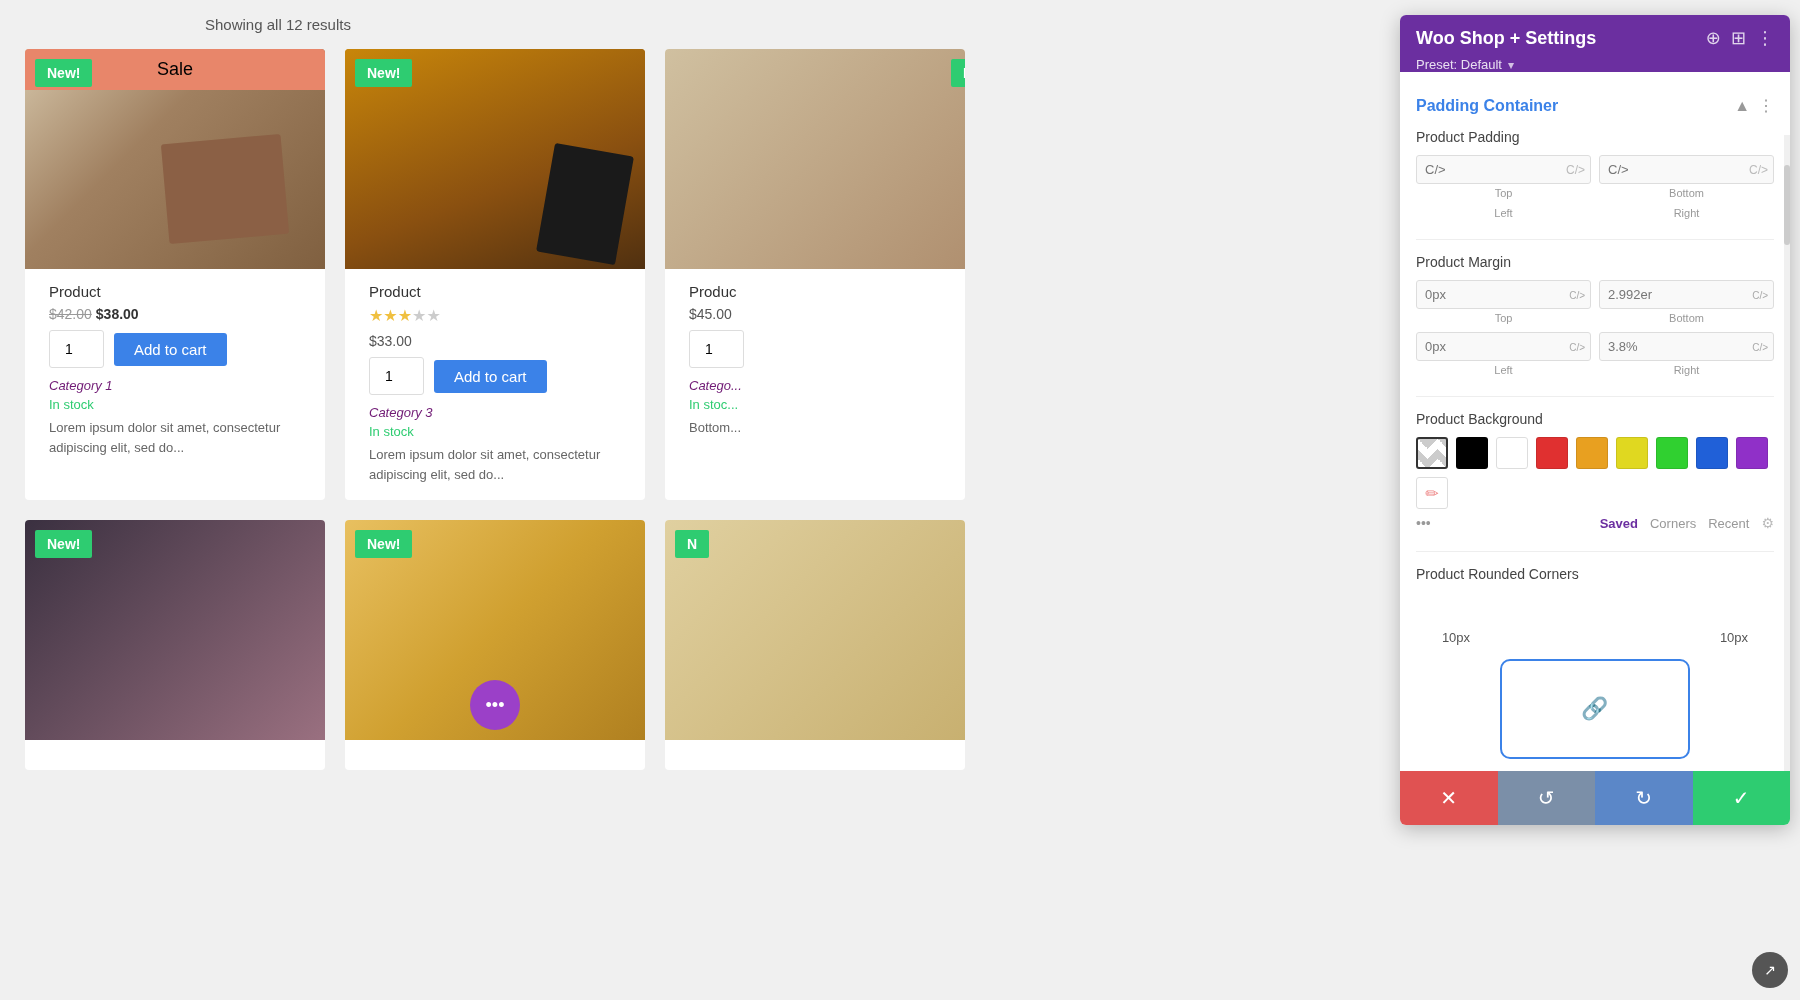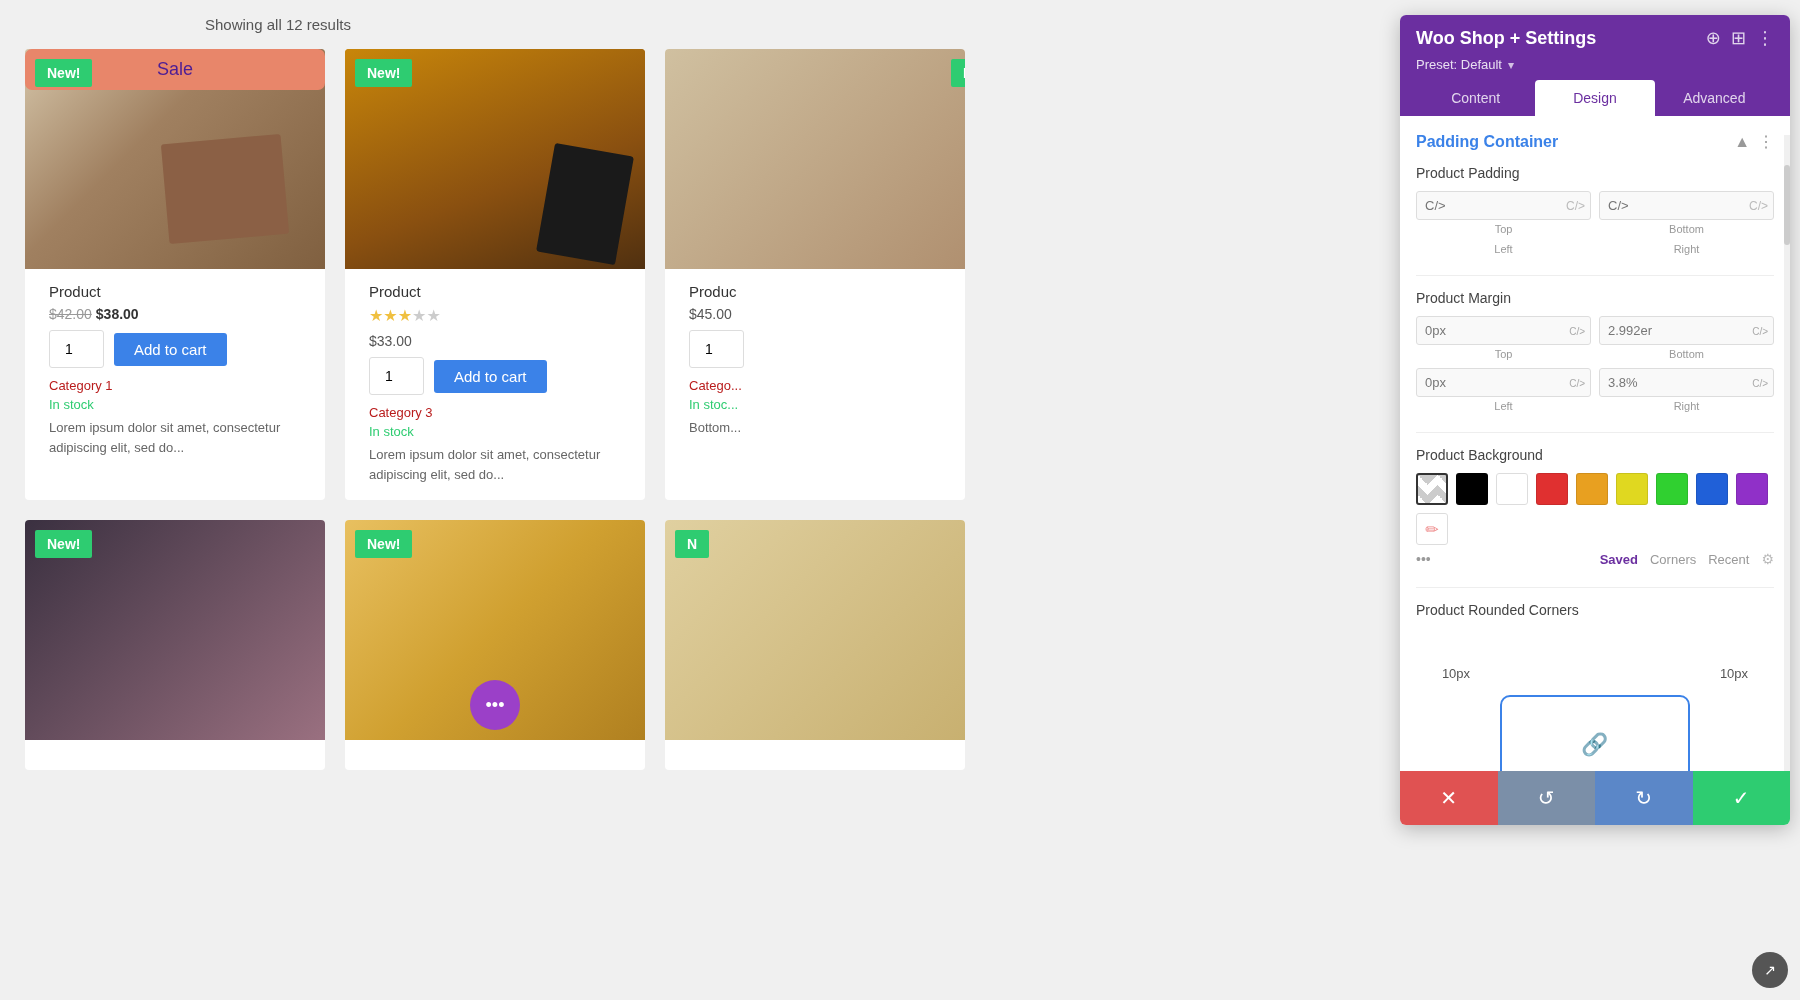--- a/index.html
+++ b/index.html
@@ -40,26 +40,25 @@
       position: relative;
       width: 100%;
       height: 220px;
       overflow: hidden;
     }
 
     .badge-sale {
       position: absolute;
       top: 0; left: 0; right: 0;
       background: #e8866a;
-      color: #4c1d95;
+      color: #000000;
       text-align: center;
       padding: 10px;
       font-size: 18px;
       font-weight: 500;
-      border-radius: 7px;
     }
 
     .badge-new {
       position: absolute;
       top: 10px; left: 10px;
       background: #2ecc71;
       color: #fff;
       padding: 6px 12px;
       font-size: 14px;
       font-weight: 600;
@@ -128,25 +127,26 @@
       color: #fff;
       border: none;
       padding: 8px 20px;
       font-size: 15px;
       font-weight: 500;
       border-radius: 3px;
       cursor: pointer;
     }
 
     .category-link {
-      color: #b91c1c;
+      color: #701a75;
       font-size: 13px;
       text-decoration: none;
       display: block;
       margin-bottom: 4px;
+      font-style: italic;
     }
 
     .in-stock {
       color: #2ecc71;
       font-size: 13px;
       margin-bottom: 6px;
     }
 
     .product-desc {
       font-size: 13px;
@@ -634,31 +634,20 @@
       <span class="panel-title">Woo Shop + Settings</span>
       <div class="panel-icons">
         <span class="panel-icon">⊕</span>
         <span class="panel-icon">⊞</span>
         <span class="panel-icon">⋮</span>
       </div>
     </div>
     <div class="preset-row">
       <span class="preset-text">Preset: Default</span>
       <span class="preset-arrow">▾</span>
-    </div>
-    <div class="panel-tabs">
-      <div class="panel-tab">
-        <span>Content</span>
-      </div>
-      <div class="panel-tab active">
-        <span>Design</span>
-      </div>
-      <div class="panel-tab">
-        <span>Advanced</span>
-      </div>
     </div>
   </div>
 
   <div class="panel-body">
 
     <div class="section-header">
       <span class="section-title">Padding Container</span>
       <div class="section-actions">
         <button class="collapse-btn">▲</button>
         <button class="more-btn">⋮</button>

